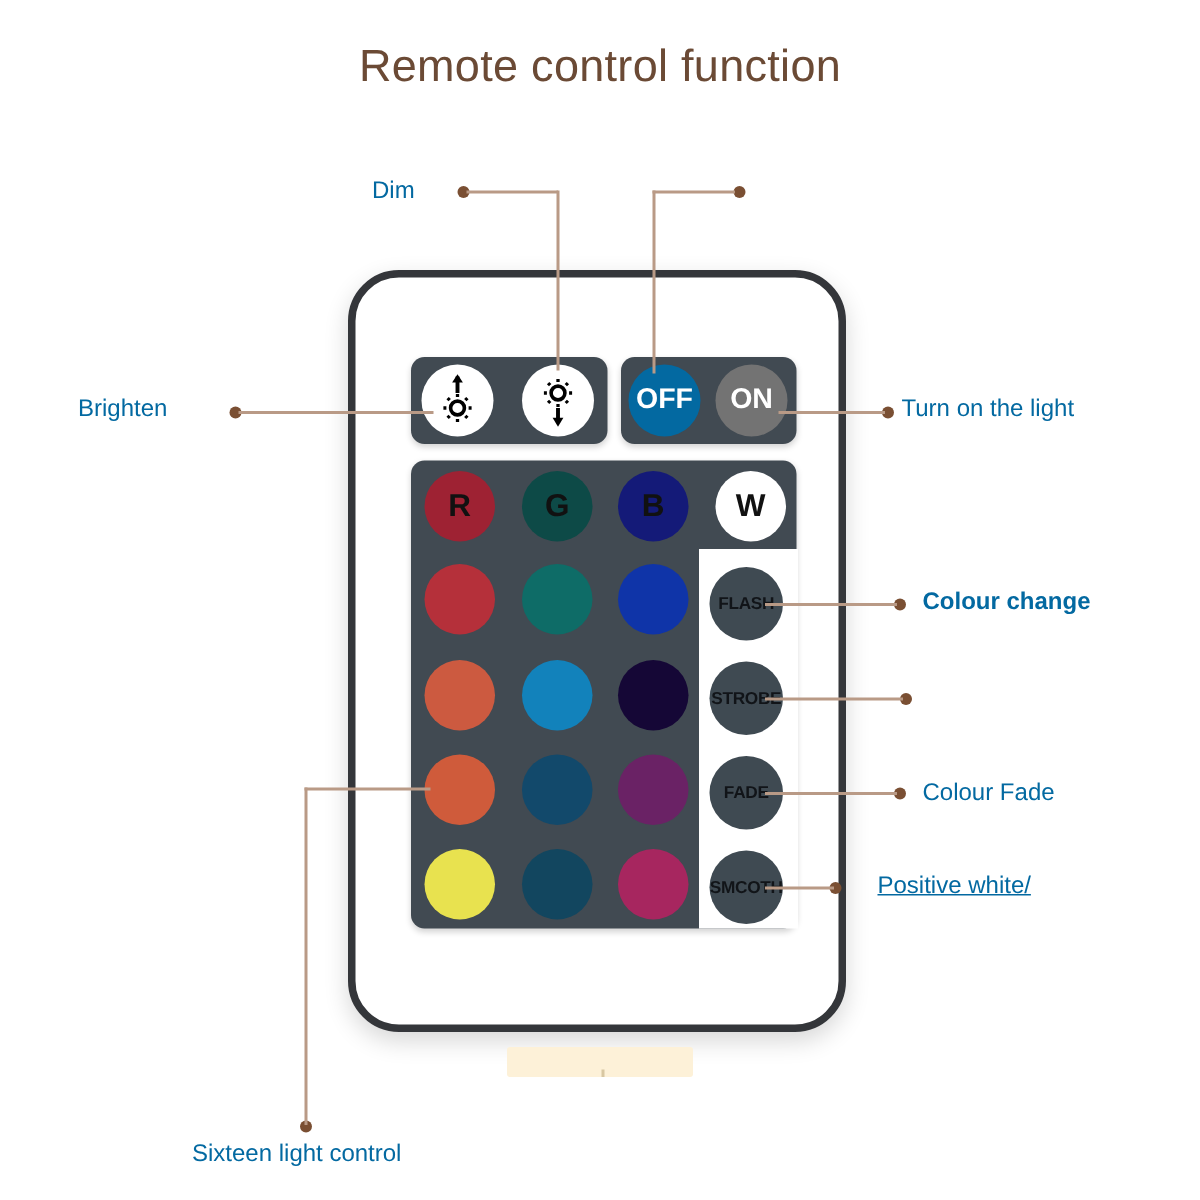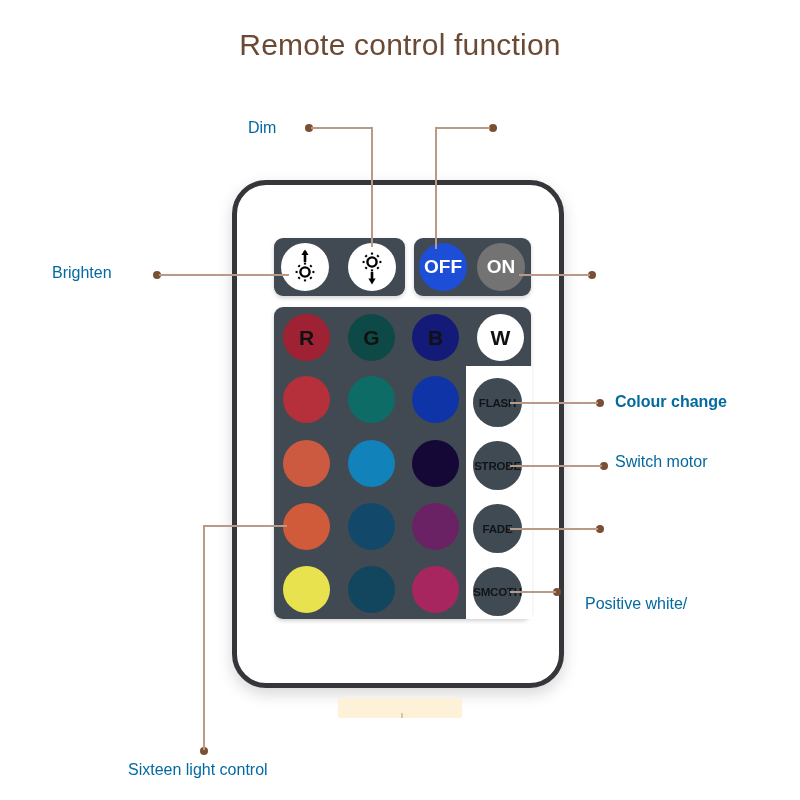--- a/index.html
+++ b/index.html
@@ -109,21 +109,21 @@
   .rbtn {
     position: absolute;
     border-radius: 50%;
     display: flex;
     align-items: center;
     justify-content: center;
     font-size: 19px;
     font-weight: bold;
   }
   .rbtn.white { background: #ffffff; }
-  .rbtn.off   { background: #1d4ed8; color: #ffffff; }
+  .rbtn.off   { background: #0369a1; color: #ffffff; }
   .rbtn.on    { background: #737373; color: #ffffff; }
 
   .swatch {
     position: absolute;
     width: 47px; height: 47px;
     border-radius: 50%;
     display: flex;
     align-items: center;
     justify-content: center;
     font-size: 21px;
@@ -269,35 +269,36 @@
   <div class="lead v" style="left:371px; top:127px; height:120px;"></div>
 
   <div class="dot" style="left:489px; top:124px;"></div>
   <div class="lead h" style="left:435px; top:127px; width:55px;"></div>
   <div class="lead v" style="left:435px; top:127px; height:122px;"></div>
 
   <div class="callout" style="left:52px; top:262px;">Brighten</div>
   <div class="dot" style="left:153px; top:271px;"></div>
   <div class="lead h" style="left:159px; top:274px; width:130px;"></div>
 
+  <div class="callout" style="left:601px; top:262px;">Turn on the light</div>
   <div class="dot" style="left:588px; top:271px;"></div>
   <div class="lead h" style="left:519px; top:274px; width:71px;"></div>
 
   <div class="callout" style="left:615px; top:391px;font-weight:bold;">Colour change</div>
   <div class="dot" style="left:596px; top:399px;"></div>
   <div class="lead h" style="left:510px; top:402px; width:88px;"></div>
 
-  <div class="callout" style="left:615px; top:451px;">Switch motor</div>
   <div class="dot" style="left:600px; top:462px;"></div>
   <div class="lead h" style="left:510px; top:465px; width:92px;"></div>
 
+  <div class="callout" style="left:615px; top:518px;">Colour Fade</div>
   <div class="dot" style="left:596px; top:525px;"></div>
   <div class="lead h" style="left:510px; top:528px; width:88px;"></div>
 
-  <div class="callout multiline" style="left:585px; top:593px; width:190px;">
+  <div class="callout multiline" style="left:585px; top:580px; width:190px;text-decoration:underline;">
     <div>Positive white/</div>
   </div>
   <div class="dot" style="left:553px; top:588px;"></div>
   <div class="lead h" style="left:510px; top:591px; width:46px;"></div>
 
   <div class="callout" style="left:128px; top:759px;">Sixteen light control</div>
   <div class="dot" style="left:200px; top:747px;"></div>
   <div class="lead v" style="left:203px; top:525px; height:225px;"></div>
   <div class="lead h" style="left:203px; top:525px; width:84px;"></div>
 

